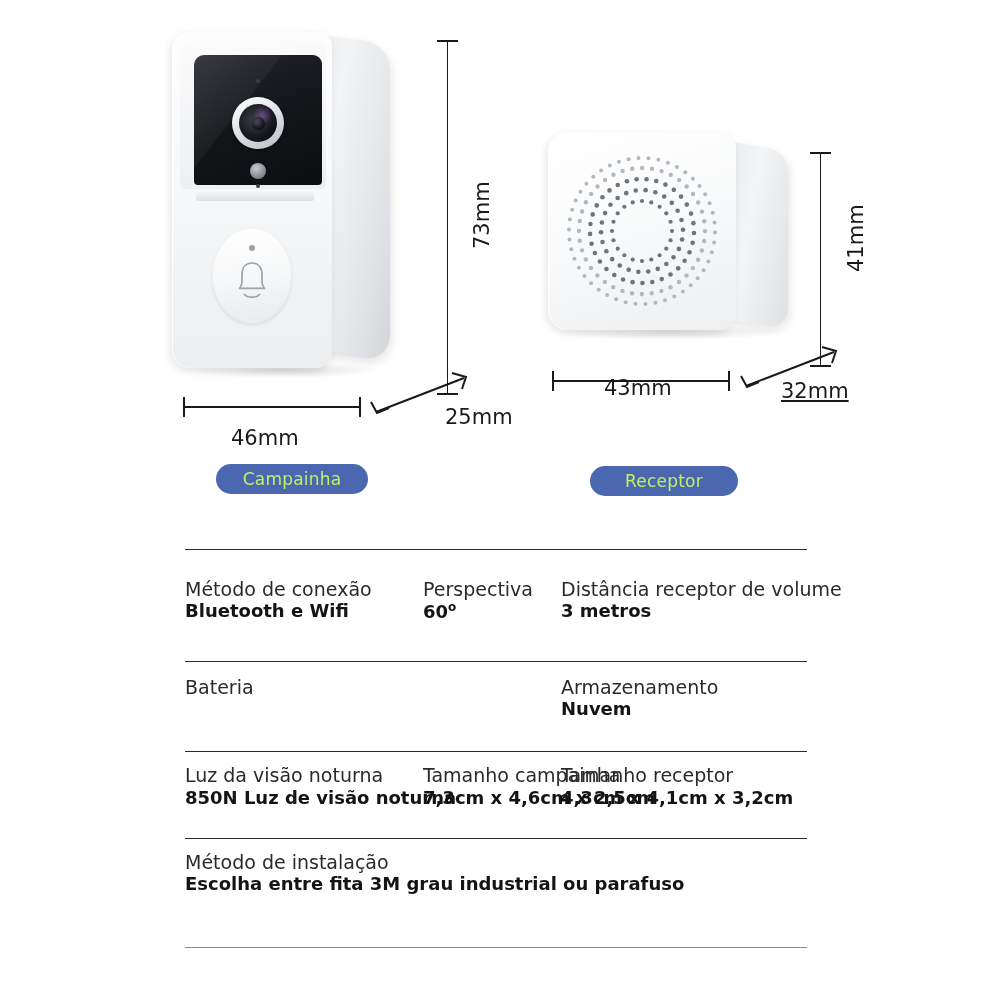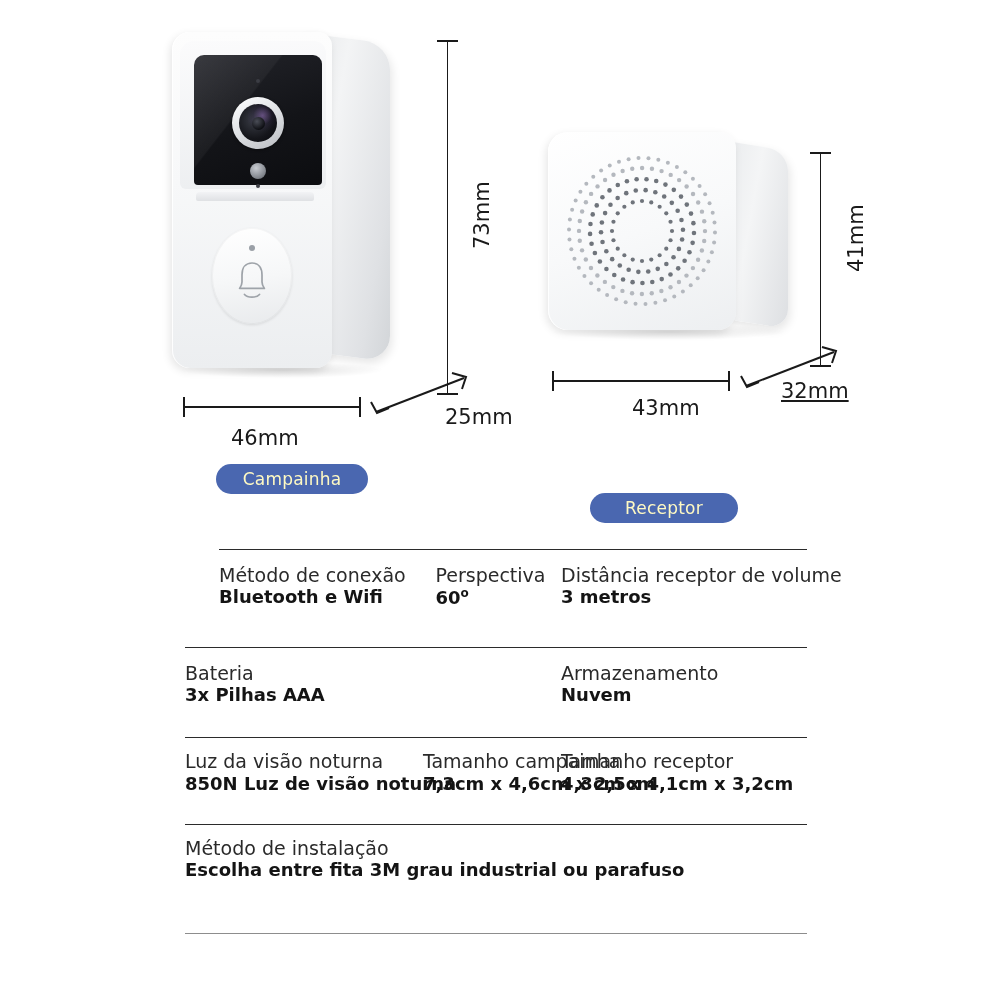--- a/index.html
+++ b/index.html
@@ -146,28 +146,28 @@
     font-family: "DejaVu Sans", sans-serif;
     white-space: nowrap;
   }
   .dim-label.vert { transform-origin: 50% 50%; transform: rotate(-90deg); }
 
   
   .badge {
     position: absolute;
     height: 30px;
     border-radius: 15px;
-    color: #fef9c3;
+    color: #bef264;
     font-size: 17px;
     font-family: "DejaVu Sans", sans-serif;
     display: flex; align-items: center; justify-content: center;
     letter-spacing: 0.2px;
   }
   #badge-bell { left: 216px; top: 464px; width: 152px; }
-  #badge-recv { left: 590px; top: 493px; width: 148px; }
+  #badge-recv { left: 590px; top: 466px; width: 148px; }
 
   
   .spec-table { position: absolute; left: 185px; top: 549px; width: 622px; }
   .spec-row { position: relative; border-top: 1.6px solid #2b2b2b; }
   .spec-row.last-rule { border-bottom: 1.6px solid #8d8d8d; }
   .spec-cells { position: relative; display: flex; }
   .spec-cell { display: flex; flex-direction: column; }
   .spec-key {
     color: #2a2a2a;
     font-size: 19px;
@@ -178,21 +178,21 @@
   .spec-val {
     color: #141414;
     font-size: 18px;
     font-weight: bold;
     font-family: "DejaVu Sans", sans-serif;
     line-height: 1.18;
     white-space: nowrap;
   }
   .spec-val .sup { font-size: 12px; vertical-align: super; }
 
-  .r1 { padding: 14px 0 38px 0; margin-left: 34px; }
+  .r1 { padding: 28px 0 38px 0; }
   .r2 { padding: 14px 0 32px 0; }
   .r3 { padding: 12px 0 30px 0; }
   .r4 { padding: 12px 0 52px 0; }
 
   .c1 { width: 238px; }
   .c2 { width: 138px; }
   .c3 { width: 246px; }
   .c-full { width: 622px; }
   .gap-key { visibility: hidden; }
 </style>
@@ -424,21 +424,21 @@
     </div>
 
     <div class="dim" style="left:820px; top:152px; width:1px; height:215px; background:#1a1a1a;"></div>
     <div class="dim" style="left:810px; top:152px; width:21px; height:2px; background:#1a1a1a;"></div>
     <div class="dim" style="left:810px; top:365px; width:21px; height:2px; background:#1a1a1a;"></div>
     <div class="dim-label vert" style="left:826px; top:230px; width:60px; text-align:center;">41mm</div>
 
     <div class="dim" style="left:552px; top:380px; width:178px; height:2px; background:#1a1a1a;"></div>
     <div class="dim" style="left:552px; top:371px; width:2px; height:20px; background:#1a1a1a;"></div>
     <div class="dim" style="left:728px; top:371px; width:2px; height:20px; background:#1a1a1a;"></div>
-    <div class="dim-label" style="left:604px; top:396px;margin-left:28px;">43mm</div>
+    <div class="dim-label" style="left:604px; top:376px;">43mm</div>
 
     <svg class="dim" style="left:738px; top:346px;" width="110" height="48">
       <line x1="8" y1="40" x2="96" y2="6" stroke="#1a1a1a" stroke-width="2"></line>
       <path d="M3 30 L9 41 L21 36" fill="none" stroke="#1a1a1a" stroke-width="2"></path>
       <path d="M84 1 L98 5 L94 17" fill="none" stroke="#1a1a1a" stroke-width="2"></path>
     </svg>
     <div class="dim-label" style="left:781px; top:379px;text-decoration:underline;">32mm</div>
 
     <div class="badge" id="badge-bell" style="background: rgb(74, 103, 176);">
       <span>Campainha</span>
@@ -464,21 +464,20 @@
           <div class="spec-key">Distância receptor de volume</div>
           <div class="spec-val">3 metros</div>
         </div>
       </div>
     </div>
 
     <div class="spec-row r2">
       <div class="spec-cells">
         <div class="spec-cell c1">
           <div class="spec-key">Bateria</div>
-          <div class="spec-val">3x Pilhas AAA</div>
         </div>
         <div class="spec-cell c2 gap-key"></div>
         <div class="spec-cell c3">
           <div class="spec-key">Armazenamento</div>
           <div class="spec-val">Nuvem</div>
         </div>
       </div>
     </div>
 
     <div class="spec-row r3">

